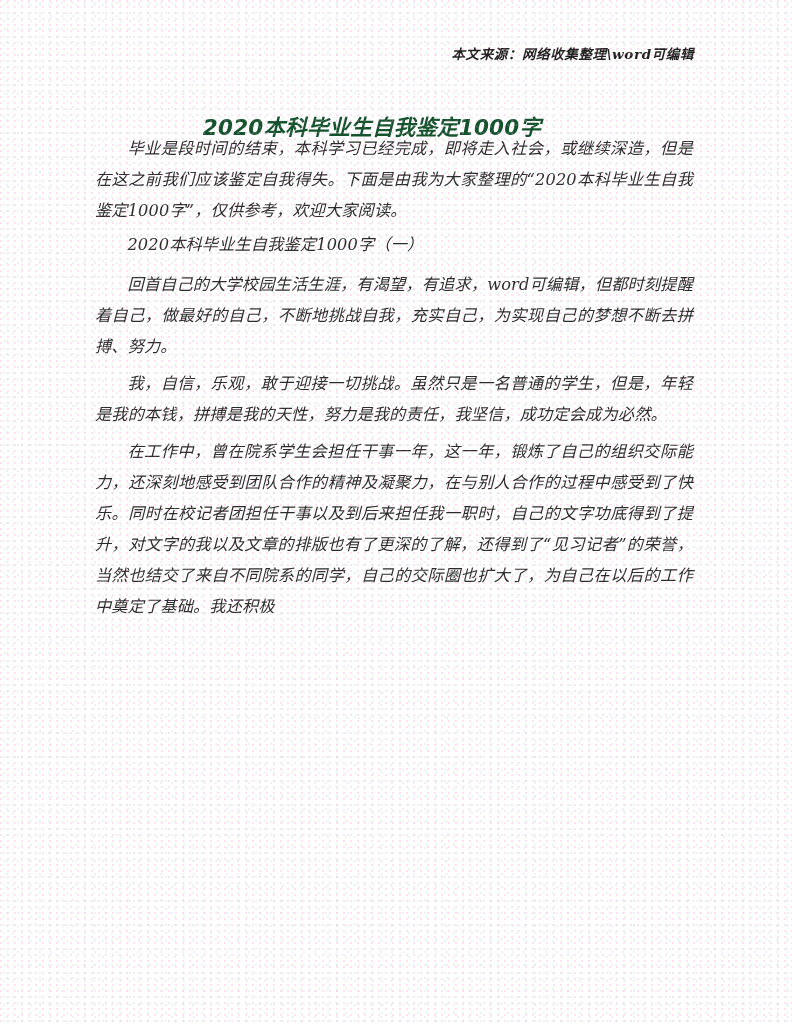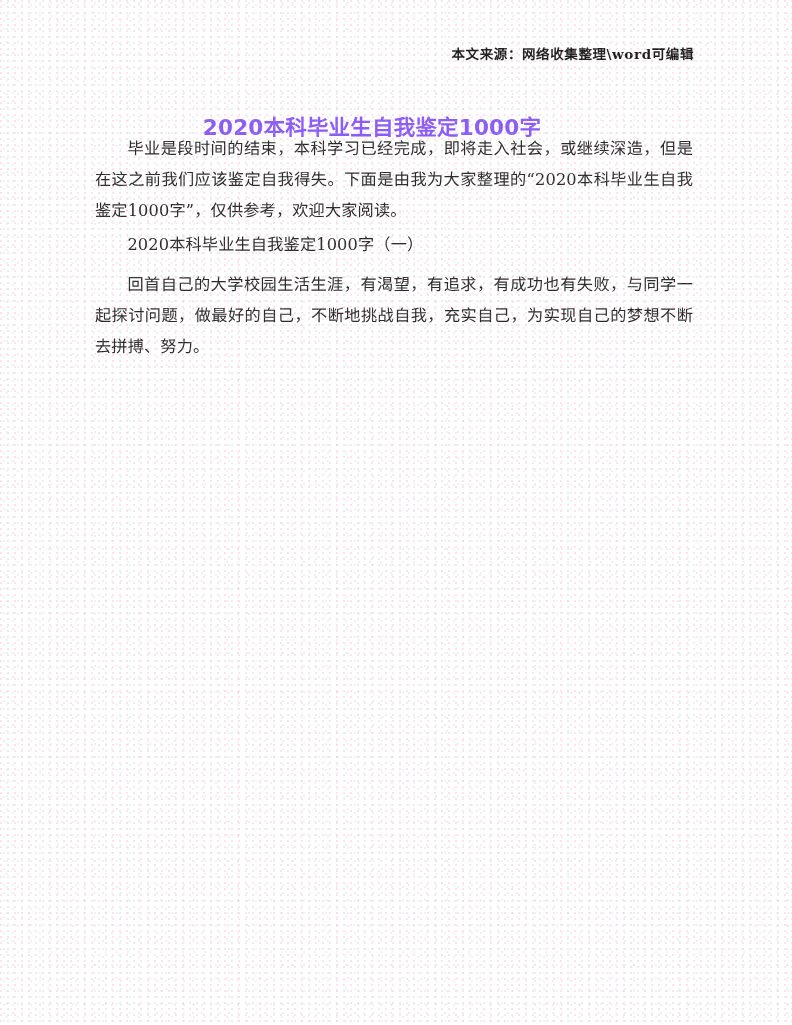--- a/index.html
+++ b/index.html
@@ -30,20 +30,21 @@
       radial-gradient(circle at 1px 1px, rgba(120,220,150,.34) 0.7px, transparent 1.1px),
       radial-gradient(circle at 1px 1px, rgba(140,150,200,.24) 0.7px, transparent 1.1px);
     background-size: 7px 6px, 9px 8px, 11px 13px;
     background-position: 0 0, 3px 4px, 6px 2px;
   }
 
   #page {
     position: absolute;
     inset: 0;
     z-index: 2;
+    font-style: italic;
   }
 
   
   .doc-header {
     position: absolute;
     top: 43px;
     right: 98px;
     font-family: "DejaVu Serif", "Liberation Serif", serif;
     font-weight: 700;
     font-size: 13.5px;
@@ -56,21 +57,21 @@
   .doc-title {
     position: absolute;
     top: 96px;
     left: 0;
     width: 744px;
     text-align: center;
     font-family: "DejaVu Sans", "Liberation Sans", sans-serif;
     font-weight: 700;
     font-size: 21.5px;
     letter-spacing: .2px;
-    color: #8b5cf6;
+    color: #14532d;
     white-space: nowrap;
   }
 
   
   .body-block {
     position: absolute;
     top: 133px;
     left: 95px;
     width: 598px;
   }
@@ -109,22 +110,24 @@
   <div class="doc-header">本文来源：网络收集整理\word可编辑</div>
 
   <h1 class="doc-title">2020本科毕业生自我鉴定1000字</h1>
 
   <div class="body-block">
 
     <p class="para">毕业是段时间的结束，本科学习已经完成，即将走入社会，或继续深造，但是在这之前我们应该鉴定自我得失。下面是由我为大家整理的“2020本科毕业生自我鉴定1000字”，仅供参考，欢迎大家阅读。</p>
 
     <p class="para subtitle">2020本科毕业生自我鉴定1000字（一）</p>
 
-    <p class="para gap-before">回首自己的大学校园生活生涯，有渴望，有追求，有成功也有失败，与同学一起探讨问题，做最好的自己，不断地挑战自我，充实自己，为实现自己的梦想不断去拼搏、努力。</p>
+    <p class="para gap-before">回首自己的大学校园生活生涯，有渴望，有追求，word可编辑，但都时刻提醒着自己，做最好的自己，不断地挑战自我，充实自己，为实现自己的梦想不断去拼搏、努力。</p>
+
+    <p class="para gap-before">我，自信，乐观，敢于迎接一切挑战。虽然只是一名普通的学生，但是，年轻是我的本钱，拼搏是我的天性，努力是我的责任，我坚信，成功定会成为必然。</p>
 
 
 
-
+    <p class="para gap-before">在工作中，曾在院系学生会担任干事一年，这一年，锻炼了自己的组织交际能力，还深刻地感受到团队合作的精神及凝聚力，在与别人合作的过程中感受到了快乐。同时在校记者团担任干事以及到后来担任我一职时，自己的文字功底得到了提升，对文字的我以及文章的排版也有了更深的了解，还得到了“见习记者”的荣誉，当然也结交了来自不同院系的同学，自己的交际圈也扩大了，为自己在以后的工作中奠定了基础。我还积极</p>
 
   </div>
 </div>
 
 <div id="page-noise"></div>
 
 </body></html>

